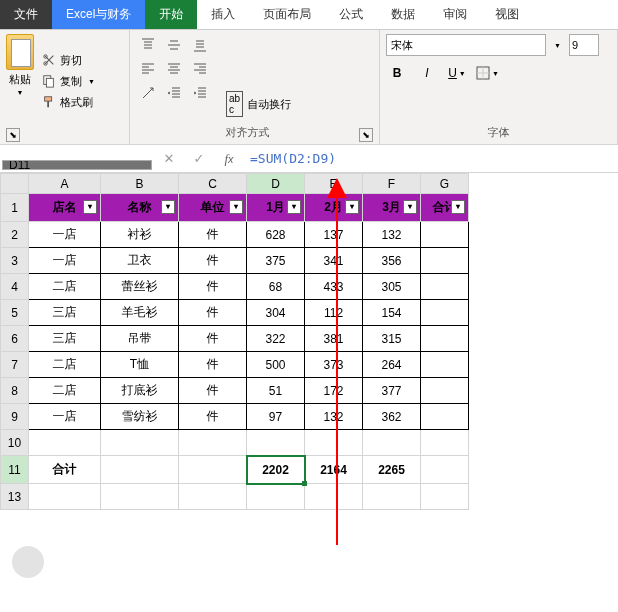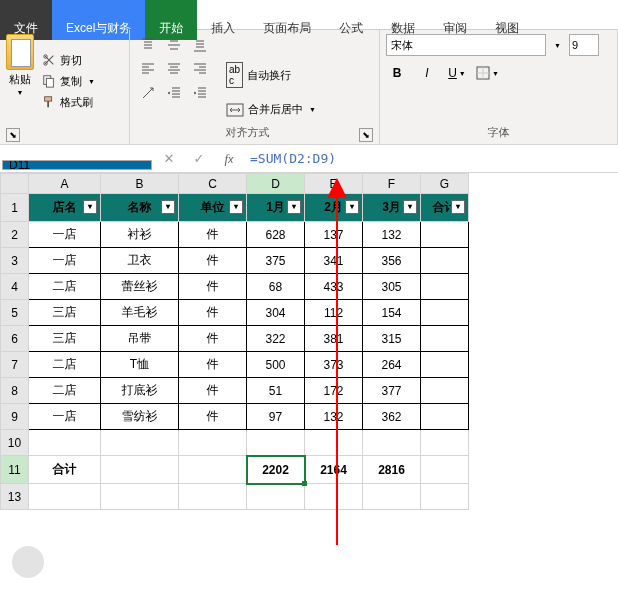--- a/index.html
+++ b/index.html
@@ -1,20 +1,20 @@
 <!DOCTYPE html>
 <html><head>
 <meta charset="utf-8">
 <style>
 * { box-sizing: border-box; margin: 0; padding: 0; font-family: "Microsoft YaHei", sans-serif; }
 body { width: 618px; height: 612px; background: #fff; overflow: hidden; position: relative; }
 
 
 .menubar { display: flex; background: #fff; height: 30px; border-bottom: 1px solid #ccc; }
-.menubar .tab { padding: 20px 14px; font-size: 12px; color: #333; cursor: pointer; }
+.menubar .tab { padding: 6px 14px; font-size: 12px; color: #333; cursor: pointer; }
 .menubar .tab.active { background: #1a7f37; color: #fff; }
 .menubar .tab.dark { background: #333; color: #fff; }
 
 
 .ribbon { display: flex; background: #f3f2f1; height: 115px; border-bottom: 1px solid #d4d4d4; }
 .group { border-right: 1px solid #d4d4d4; padding: 4px 6px 2px 6px; display: flex; flex-direction: column; justify-content: space-between; }
 .group-label { text-align: center; font-size: 11px; color: #555; padding: 2px 0; }
 .group-body { flex: 1; display: flex; gap: 4px; }
 
 .clipboard-col1 { display: flex; flex-direction: column; align-items: center; gap: 2px; }
@@ -33,36 +33,36 @@
 .wrap-btn { display:flex; align-items:center; gap:4px; font-size:11px; padding:6px 4px; cursor:pointer; }
 .merge-btn { display:flex; align-items:center; gap:4px; font-size:11px; padding:6px 4px; cursor:pointer; }
 .font-row { display:flex; gap:8px; align-items:center; }
 .font-name { width:160px; height:22px; border:1px solid #ababab; background:#fff; font-size:11px; padding:2px 4px; }
 .font-size { width:30px; height:22px; border:1px solid #ababab; background:#fff; font-size:11px; padding:2px; }
 .font-btn { min-width:22px; height:22px; display:flex; align-items:center; justify-content:center; font-size:12px; cursor:pointer; }
 .font-btn .dd { font-size:7px; margin-left:2px; }
 
 
 .fbar { display:flex; height:28px; border-bottom:1px solid #d4d4d4; align-items:stretch; }
-.namebox { width:150px; border:1px solid #ababab; margin:15px 2px; font-size:12px; padding:4px 6px; background:#0369a1; }
+.namebox { width:150px; border:1px solid #ababab; margin:15px 2px; font-size:12px; padding:4px 6px; background:#737373; }
 .fbar-icons { display:flex; align-items:center; }
 .fbar-icon { width:30px; display:flex; align-items:center; justify-content:center; color:#9c9c9c;  font-size:13px; cursor:pointer;}
 .fbar-icon.fx { font-style:italic; font-family: "Times New Roman", serif; color:#666; }
 .formula-input { flex:1; padding:4px 6px; font-size:13px; color:#4472c4; font-family: Consolas, monospace; border:none; outline:none; }
 
 
 .sheet-wrap { position:relative; }
 .sheet { border-collapse:collapse; font-size:12px; }
 .sheet th, .sheet td { border:1px solid #d4d4d4; }
 .corner { width:28px; height:20px; background:#e6e6e6; }
 .colhead { background:#e6e6e6; text-align:center; font-weight:normal; height:20px; }
 .colhead.active { background:#c9e8cc; }
 .rowhead { width:28px; background:#e6e6e6; text-align:center; font-weight:normal; }
 .rowhead.active { background:#c9e8cc; }
-.hcell { background:#0f766e; text-align:center; font-weight:bold; height:28px; position:relative; }
+.hcell { background:#a21caf; text-align:center; font-weight:bold; height:28px; position:relative; }
 .hcell .dd { position:absolute; right:3px; top:6px; width:14px; height:14px; border:1px solid #666; background:#fff; font-size:8px; line-height:12px; text-align:center; cursor:pointer; }
 .dcell { text-align:center; height:26px; border:1px solid #000 !important; }
 .ecell { height:26px; }
 .totcell { text-align:center; font-weight:bold; height:28px; }
 .selcell { outline:2px solid #1a7f37; outline-offset:-1px; position:relative;}
 .selcell::after { content:""; position:absolute; right:-3px; bottom:-3px; width:5px; height:5px; background:#1a7f37; }
 
 
 .cA{width:72px}.cB{width:78px}.cC{width:68px}.cD{width:58px}.cE{width:58px}.cF{width:58px}.cG{width:48px}
 
@@ -172,28 +172,20 @@
             <svg viewBox="0 0 16 16">
               <path d="M6 3h8M6 6h8M6 9h8M6 12h8M2 7l2 1-2 1" stroke="#555" fill="none"></path>
             </svg>
           </div>
       </div>
       <div class="align-right">
         <div class="wrap-btn">
           <span style="font-size:10px;border:1px solid #555;padding:1px 2px">ab<br>c</span>
           <span>自动换行</span>
         </div>
-        <div class="merge-btn">
-          <svg width="18" height="14" viewBox="0 0 18 14">
-              <rect x="1" y="1" width="16" height="12" fill="none" stroke="#555"></rect>
-              <path d="M4 7h10M6 5l-2 2 2 2M12 5l2 2-2 2" stroke="#555" fill="none"></path>
-            </svg>
-          <span>合并后居中</span>
-            <span style="font-size:7px;margin-left:2px">▼</span>
-        </div>
       </div>
     </div>
     <div style="display:flex;justify-content:space-between;align-items:center">
       <div class="group-label" style="flex:1">对齐方式</div>
       <div class="expand">⬊</div>
     </div>
   </div>
 
   <div class="group" style="flex:1">
     <div class="group-body" style="flex-direction:column;gap:6px">
@@ -349,21 +341,21 @@
           <td class="ecell cF"></td>
           <td class="ecell cG"></td>
         </tr>
         <tr>
           <th class="rowhead active">11</th>
           <td class="totcell cA">合计</td>
           <td class="totcell cB"></td>
           <td class="totcell cC"></td>
           <td class="totcell cD selcell">2202</td>
           <td class="totcell cE">2164</td>
-          <td class="totcell cF">2816</td>
+          <td class="totcell cF">2265</td>
           <td class="totcell cG"></td>
         </tr>
         <tr>
           <th class="rowhead">13</th>
           <td class="ecell cA"></td>
           <td class="ecell cB"></td>
           <td class="ecell cC"></td>
           <td class="ecell cD"></td>
           <td class="ecell cE"></td>
           <td class="ecell cF"></td>

